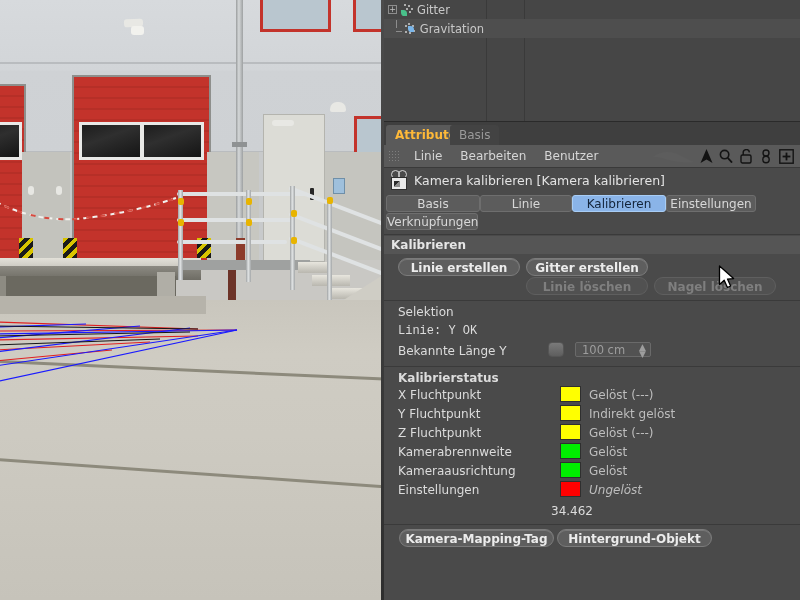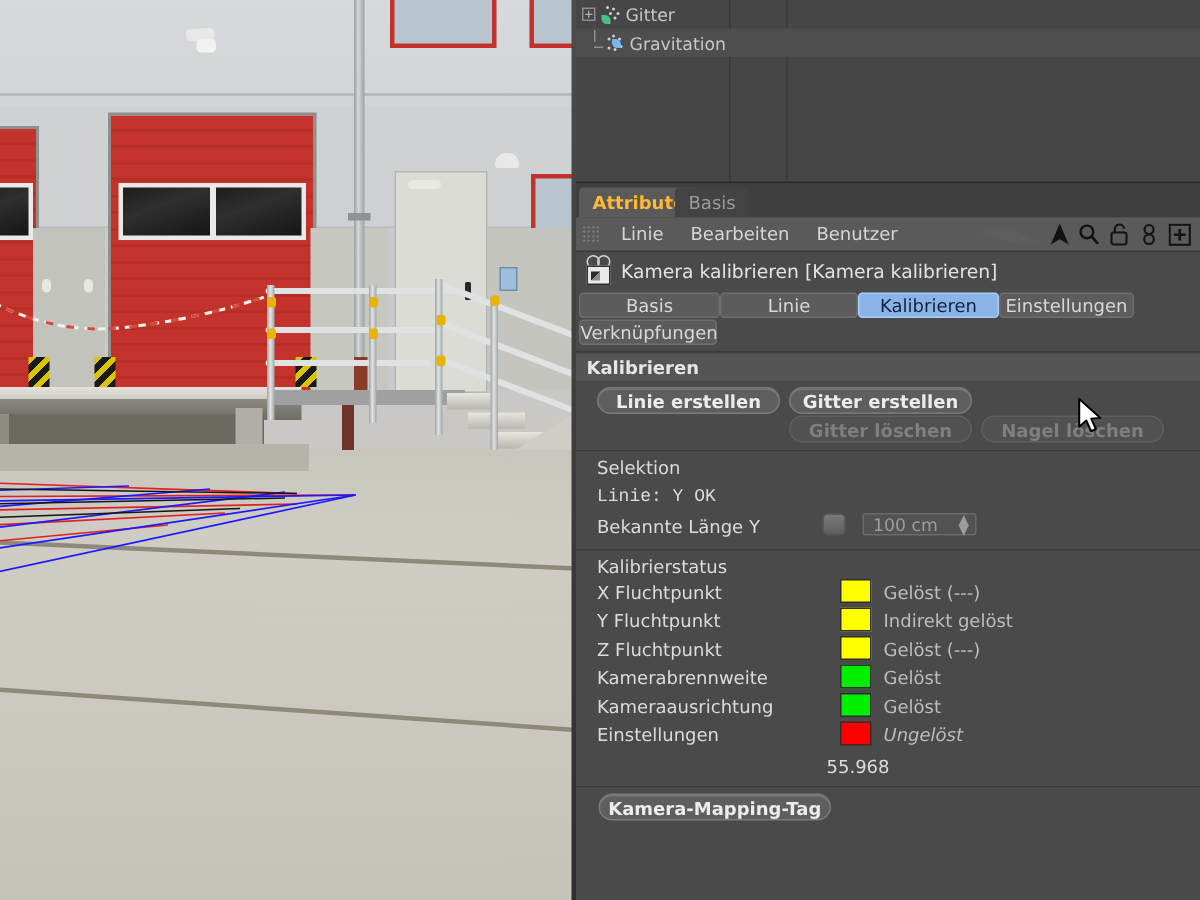--- a/index.html
+++ b/index.html
@@ -374,35 +374,35 @@
       <div class="ptab on" style="left:188px;top:1px;width:94px;">Kalibrieren</div>
       <div class="ptab off" style="left:282px;top:1px;width:90px;">Einstellungen</div>
       <div class="ptab off" style="left:2px;top:19px;width:92px;">Verknüpfungen</div>
     </div>
 
     <div class="sep" style="top:234px;"></div>
     <div class="grouphead" style="top:236px;">Kalibrieren</div>
 
     <div class="abtn norm" style="left:142px;top:258px;width:122px;">Gitter erstellen</div>
     <div class="abtn norm" style="left:14px;top:258px;width:122px;">Linie erstellen</div>
-    <div class="abtn dis" style="left:142px;top:277px;width:122px;">Gitter löschen</div>
+    <div class="abtn dis" style="left:142px;top:277px;width:122px;">Linie löschen</div>
     <div class="abtn dis" style="left:270px;top:277px;width:122px;">Nagel löschen</div>
 
     <div class="sep" style="top:300px;"></div>
     <div class="lbl" style="left:14px;top:305px;">Selektion</div>
     <div class="lbl" style="left:14px;top:324px;font-family:Liberation Mono, monospace;">Linie: Y OK</div>
     <div class="lbl" style="left:14px;top:344px;">Bekannte Länge  Y</div>
     <div class="chkbox" style="left:548px;top:342px;margin-left:-384px;"></div>
     <div class="numfield" style="left:191px;top:342px;width:76px;">
       <span>100 cm</span>
       <span class="spin">▲<br>▼</span>
     </div>
 
     <div class="sep" style="top:366px;"></div>
-    <div class="lbl" style="left:14px;top:371px;font-weight:normal;text-align:right;">Kalibrierstatus</div>
+    <div class="lbl" style="left:14px;top:371px;font-weight:bold;text-align:right;">Kalibrierstatus</div>
 
     <div class="lbl" style="left:14px;top:388px;">X Fluchtpunkt</div>
     <div class="swatch" style="left:176px;top:386px;background:#ffff00;"></div>
     <div class="stat" style="left:205px;top:388px;">Gelöst (---)</div>
 
     <div class="lbl" style="left:14px;top:407px;">Y Fluchtpunkt</div>
     <div class="swatch" style="left:176px;top:405px;background:#ffff00;"></div>
     <div class="stat" style="left:205px;top:407px;">Indirekt gelöst</div>
 
     <div class="lbl" style="left:14px;top:426px;">Z Fluchtpunkt</div>
@@ -414,24 +414,25 @@
     <div class="stat" style="left:205px;top:445px;">Gelöst</div>
 
     <div class="lbl" style="left:14px;top:464px;">Kameraausrichtung</div>
     <div class="swatch" style="left:176px;top:462px;background:#00ee00;"></div>
     <div class="stat" style="left:205px;top:464px;">Gelöst</div>
 
     <div class="lbl" style="left:14px;top:483px;">Einstellungen</div>
     <div class="swatch" style="left:176px;top:481px;background:#ff0000;"></div>
     <div class="stat" style="left:205px;top:483px;font-style:italic;">Ungelöst</div>
 
-    <div class="lbl" style="left:167px;top:504px;">55.968</div>
+    <div class="lbl" style="left:167px;top:504px;">34.462</div>
 
     <div class="sep" style="top:524px;"></div>
     <div class="abtn norm" style="left:15px;top:529px;width:155px;">Kamera-Mapping-Tag</div>
+    <div class="abtn norm" style="left:173px;top:529px;width:155px;">Hintergrund-Objekt</div>
 
     <div id="panelfill"></div>
   </div>
 
   <svg id="cursor" style="left:718px;top:265px;width:20px;height:26px;" viewBox="0 0 20 26">
     <path d="M1.5 1 L1.5 19.5 L6.2 15.3 L9.4 22.5 L12.6 21 L9.5 14.1 L15.6 13.6 Z" fill="#ffffff" stroke="#000000" stroke-width="1.3" stroke-linejoin="round"></path>
   </svg>
 
 </div>
 

